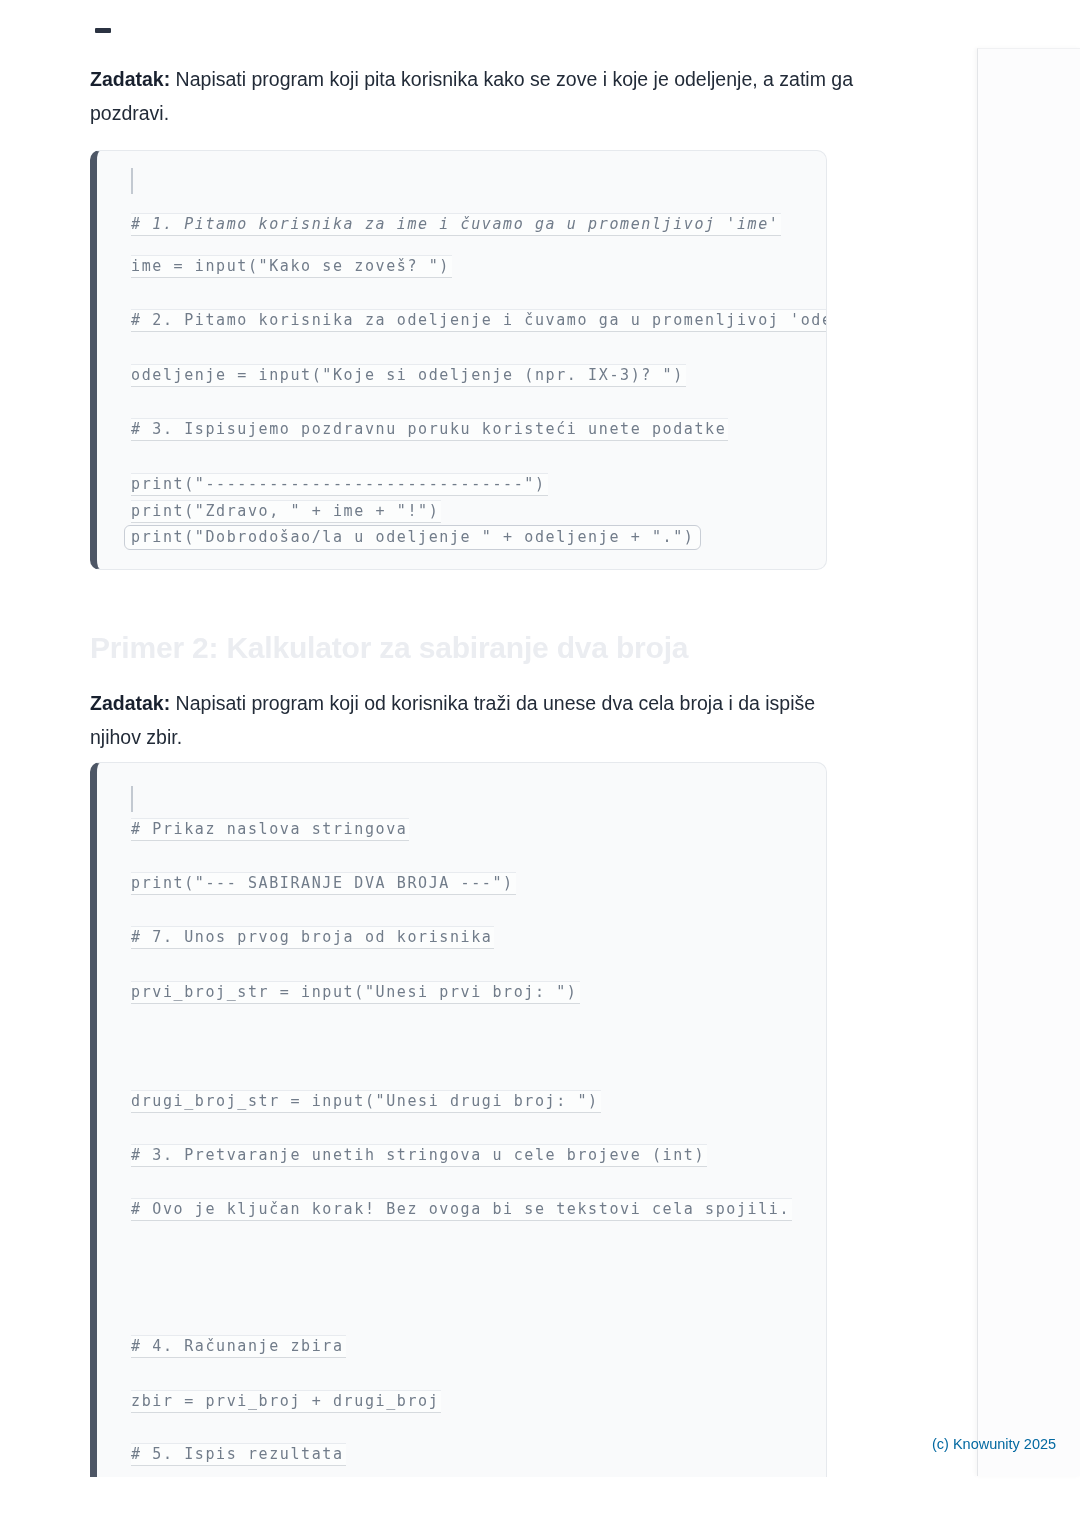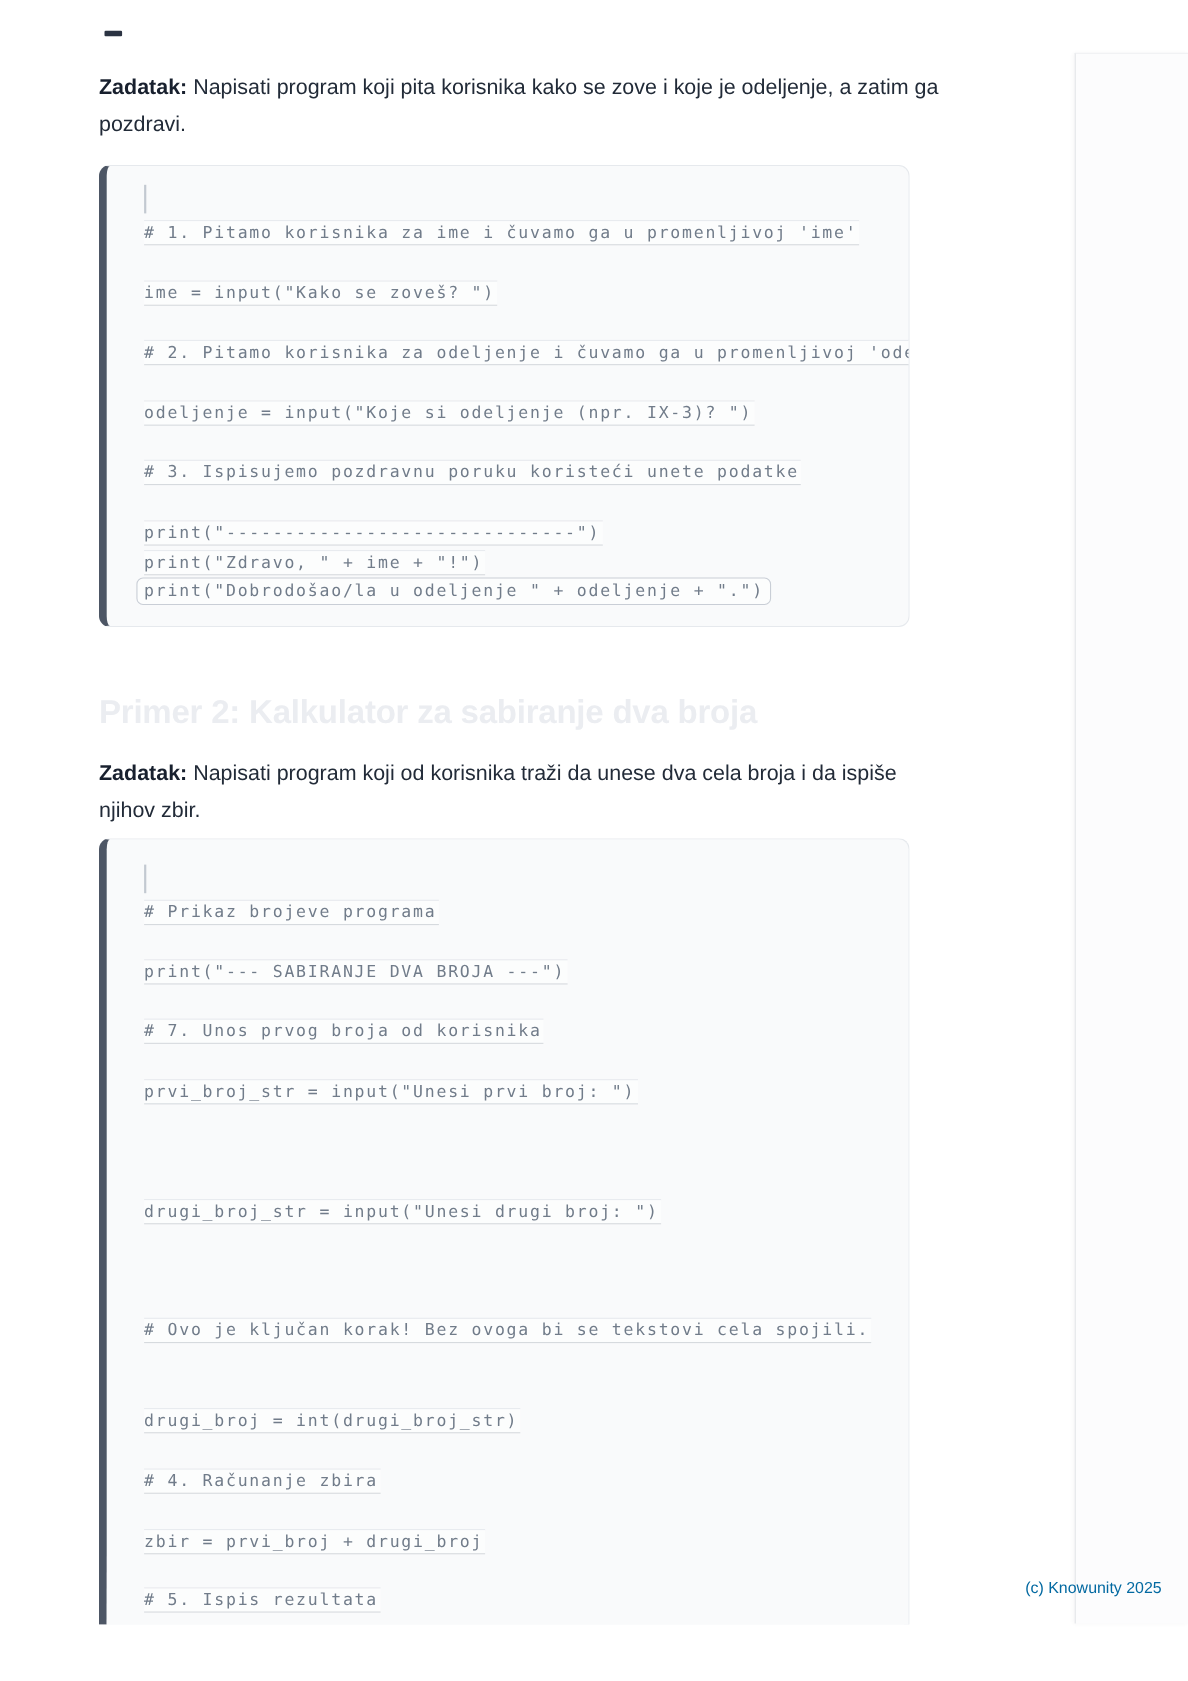--- a/index.html
+++ b/index.html
@@ -87,43 +87,43 @@
 <body>
 
 <div class="page">
 
   <div class="top-fragment"></div>
 
   <p class="para" style="top:42px;"><span class="lbl">Zadatak:</span><span> Napisati program koji pita korisnika kako se zove i koje je odeljenje, a zatim ga pozdravi.</span></p>
 
   <div class="code-block" id="code1">
     <div class="caret" style="top:17px;"></div>
-    <div class="code-line" style="top:49px;"># 1. Pitamo korisnika za ime i čuvamo ga u promenljivoj 'ime'</div>
+    <div class="code-line" style="top:62px;font-style:italic;"># 1. Pitamo korisnika za ime i čuvamo ga u promenljivoj 'ime'</div>
     <div class="code-line" style="top:104px;">ime = input("Kako se zoveš? ")</div>
     <div class="code-line" style="top:158px;"># 2. Pitamo korisnika za odeljenje i čuvamo ga u promenljivoj 'ode</div>
     <div class="code-line" style="top:213px;">odeljenje = input("Koje si odeljenje (npr. IX-3)? ")</div>
     <div class="code-line" style="top:267px;"># 3. Ispisujemo pozdravnu poruku koristeći unete podatke</div>
     <div class="code-line" style="top:322px;">print("------------------------------")</div>
     <div class="code-line" style="top:349px;">print("Zdravo, " + ime + "!")</div>
     <div class="code-line boxed" style="top:374px;">print("Dobrodošao/la u odeljenje " + odeljenje + ".")</div>
   </div>
 
   <h2 class="faded-heading">Primer 2: Kalkulator za sabiranje dva broja</h2>
 
   <p class="para" style="top:666px;"><span class="lbl">Zadatak:</span><span> Napisati program koji od korisnika traži da unese dva cela broja i da ispiše njihov zbir.</span></p>
 
   <div class="code-block cut" id="code2">
     <div class="caret" style="top:23px;"></div>
-    <div class="code-line" style="top:55px;"># Prikaz brojeve programa</div>
+    <div class="code-line" style="top:55px;"># Prikaz naslova stringova</div>
     <div class="code-line" style="top:109px;">print("--- SABIRANJE DVA BROJA ---")</div>
     <div class="code-line" style="top:163px;"># 7. Unos prvog broja od korisnika</div>
     <div class="code-line" style="top:218px;">prvi_broj_str = input("Unesi prvi broj: ")</div>
     <div class="code-line" style="top:327px;">drugi_broj_str = input("Unesi drugi broj: ")</div>
+    <div class="code-line" style="top:381px;"># 3. Pretvaranje unetih stringova u cele brojeve (int)</div>
     <div class="code-line" style="top:435px;"># Ovo je ključan korak! Bez ovoga bi se tekstovi cela spojili.</div>
-    <div class="code-line" style="top:517px;">drugi_broj = int(drugi_broj_str)</div>
     <div class="code-line" style="top:572px;"># 4. Računanje zbira</div>
     <div class="code-line" style="top:627px;">zbir = prvi_broj + drugi_broj</div>
     <div class="code-line" style="top:680px;"># 5. Ispis rezultata</div>
   </div>
 
   <div class="side-panel"></div>
 
   <div class="watermark">(c) Knowunity 2025</div>
 
 </div>

